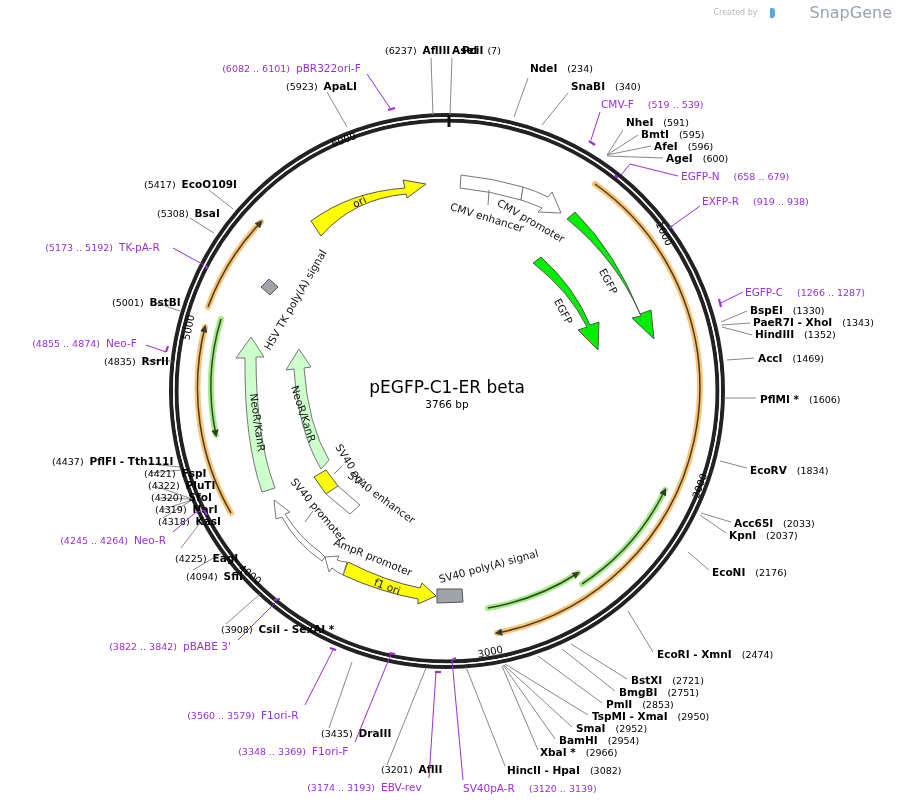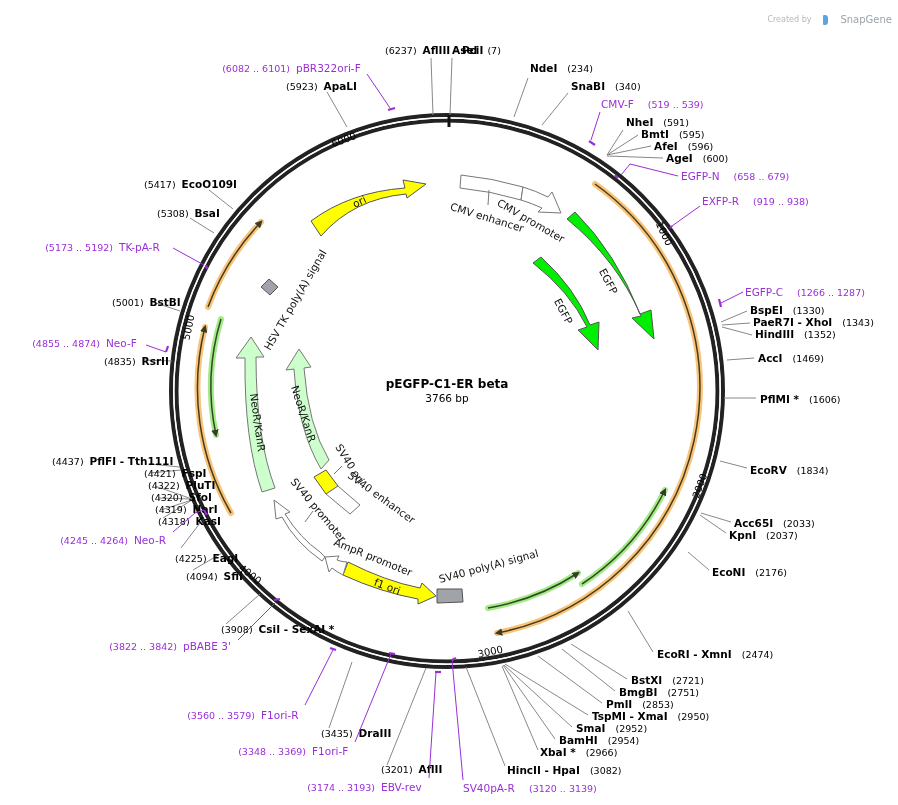--- a/index.html
+++ b/index.html
@@ -1,24 +1,24 @@
 <!DOCTYPE html>
 <html><head>
 <meta charset="utf-8">
 <style>
   html, body { margin:0; padding:0; background:#ffffff; }
   body { width:898px; height:805px; position:relative; overflow:hidden;
          font-family:"DejaVu Sans","Liberation Sans",sans-serif; }
   #map { position:absolute; left:0; top:0; width:898px; height:805px; }
-  .credit { position:absolute; right:6px; top:14px; font-size:8px; color:#b8b8b8;
+  .credit { position:absolute; right:6px; top:3px; font-size:8px; color:#b8b8b8;
             font-family:"DejaVu Sans",sans-serif; display:flex; align-items:center; gap:12px; }
-  .credit .brand { color:#9aa3ab; font-size:10px; }
+  .credit .brand { color:#9aa3ab; font-size:16px;margin-left:23px; }
   .credit .logo { display:inline-block; width:5px; height:10px; background:#5aa7e0; border-radius:1px 3px 3px 1px; }
   .title { position:absolute; left:347px; top:377px; width:200px; text-align:center; }
-  .title .name { font-size:12px; font-weight:bold; color:#000;text-align:center; }
+  .title .name { font-size:17px; font-weight:normal; color:#000;text-align:center; }
   .title .len { font-size:10.5px; color:#000; margin-top:1px; }
   text.enz { font-size:10.5px; font-weight:bold; fill:#000; }
   text.pos { font-size:9.5px; fill:#000; }
   text.prm { font-size:10.5px; fill:#9a2fd8; }
   text.prmpos { font-size:9.5px; fill:#9a2fd8; }
   text.feat { font-size:10.5px; fill:#111; }
   text.tick { font-size:10px; fill:#000; }
 </style>
 </head>
 <body>

